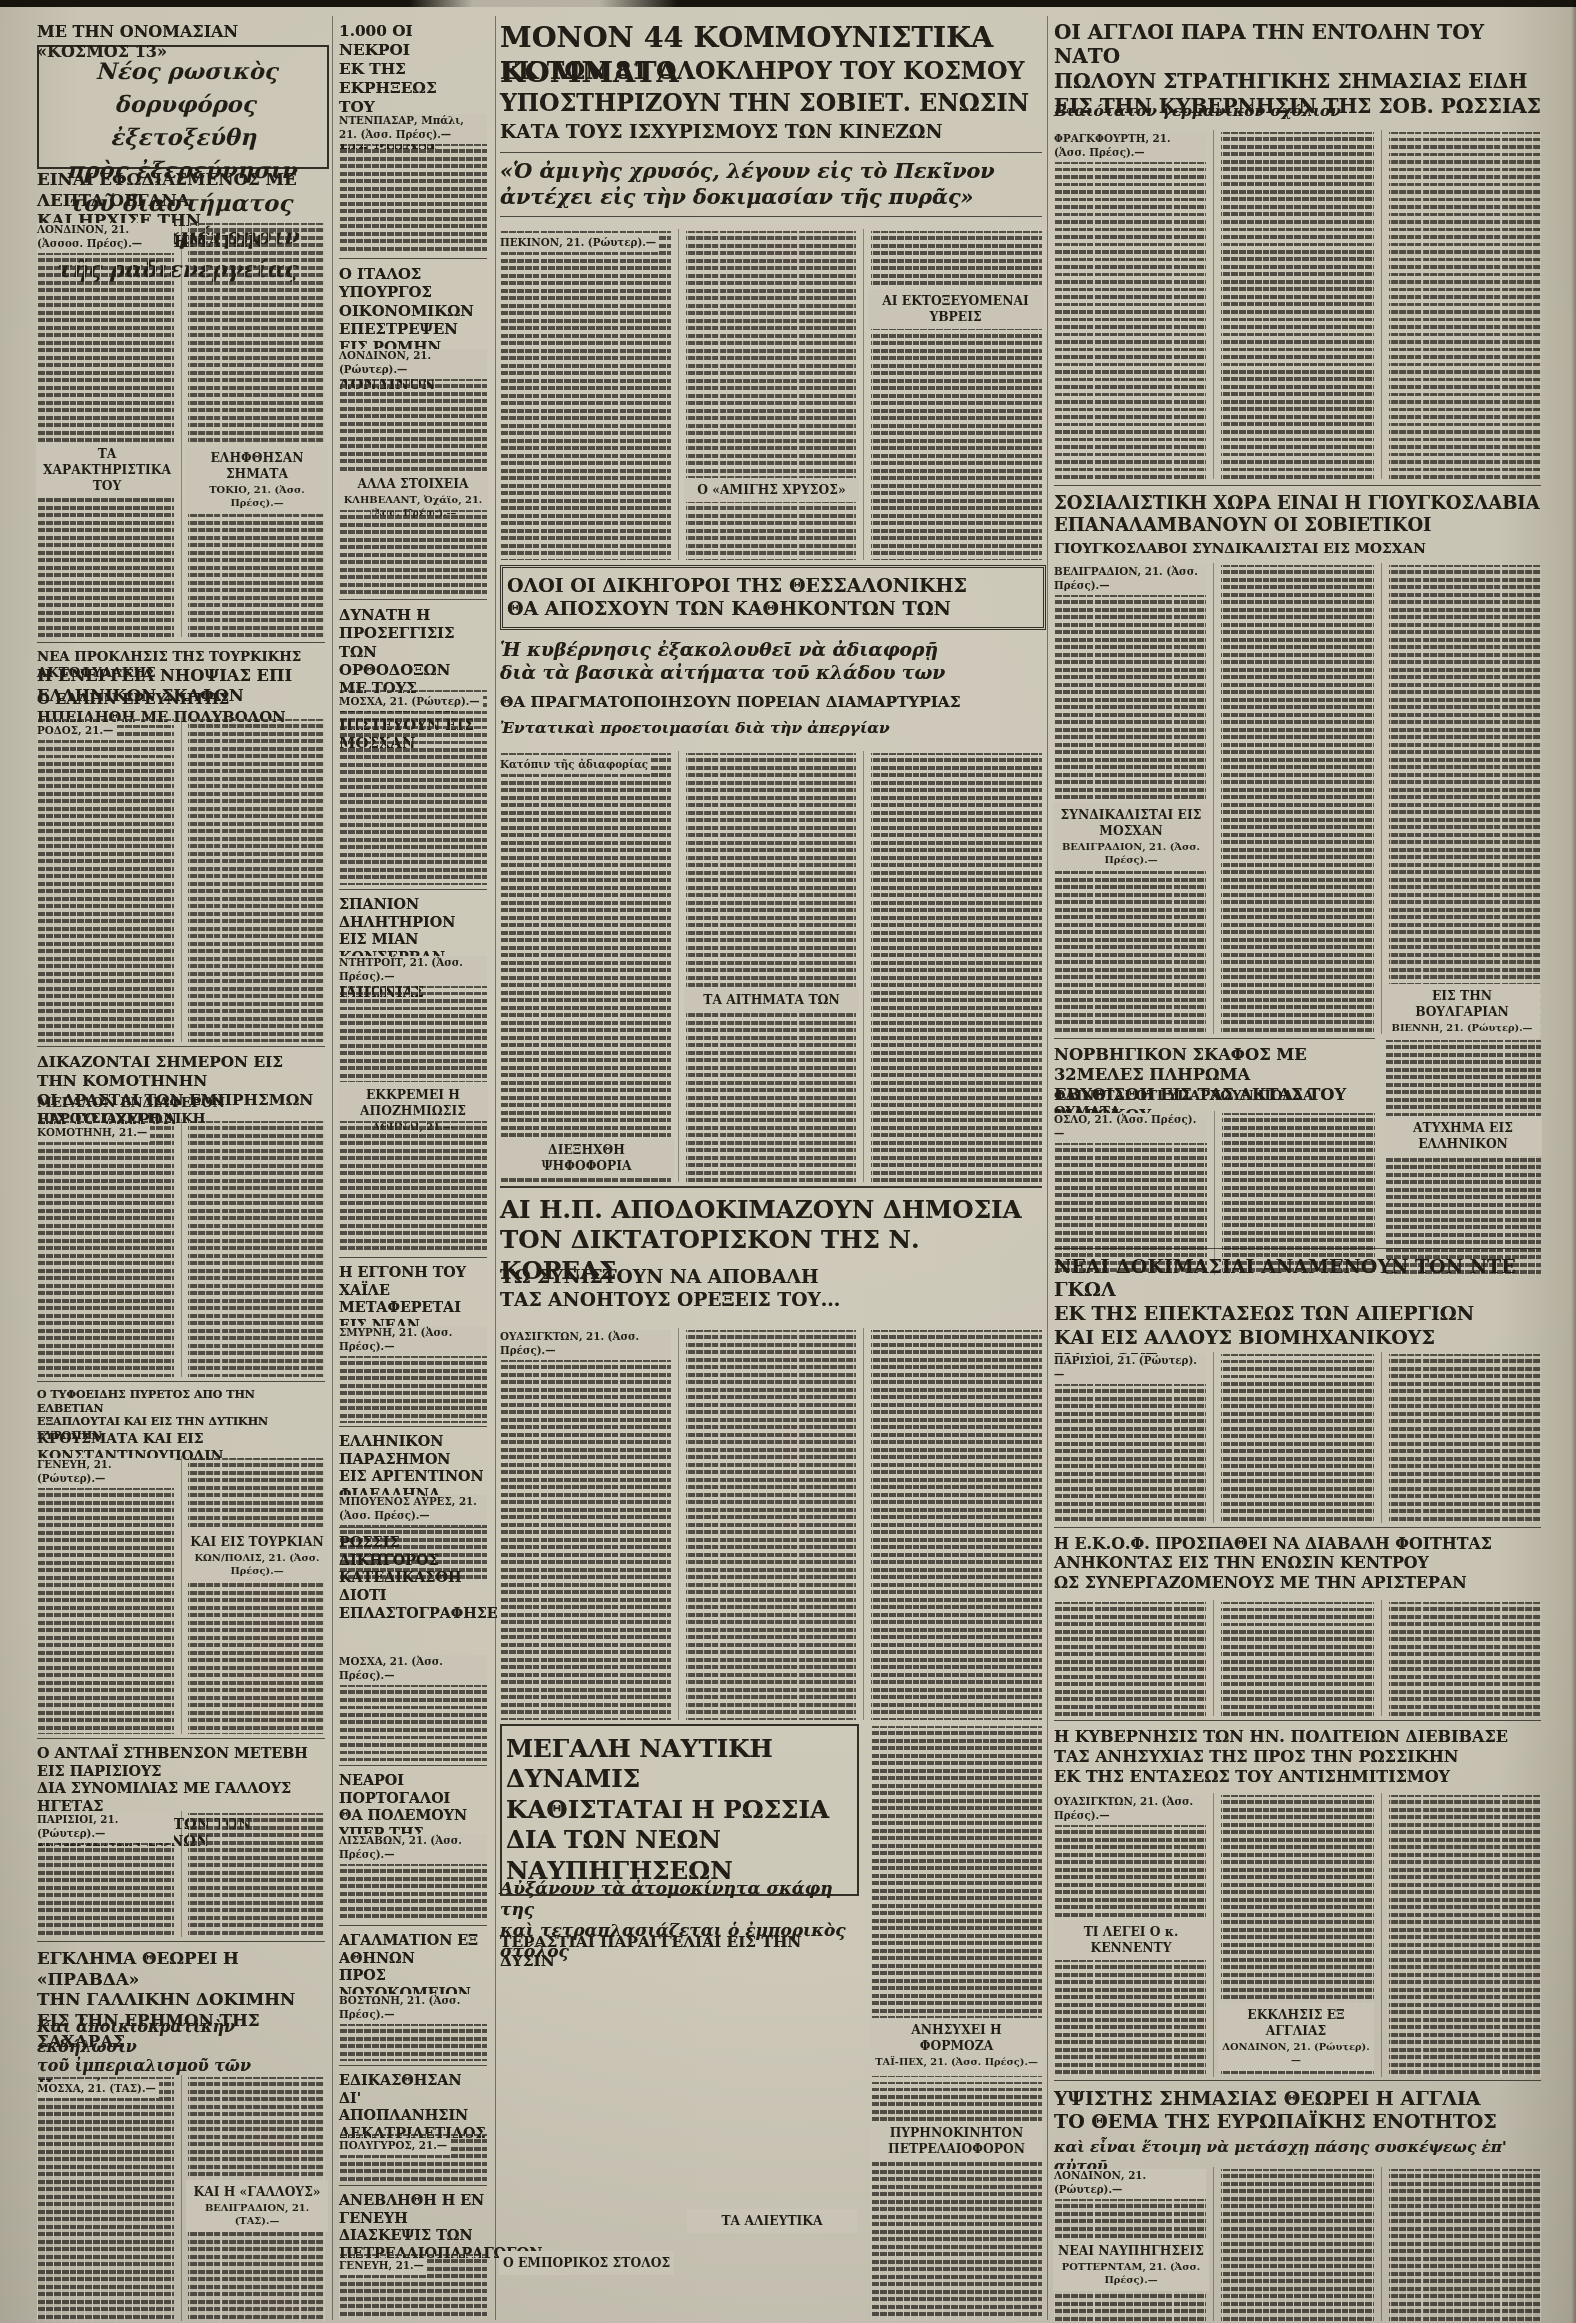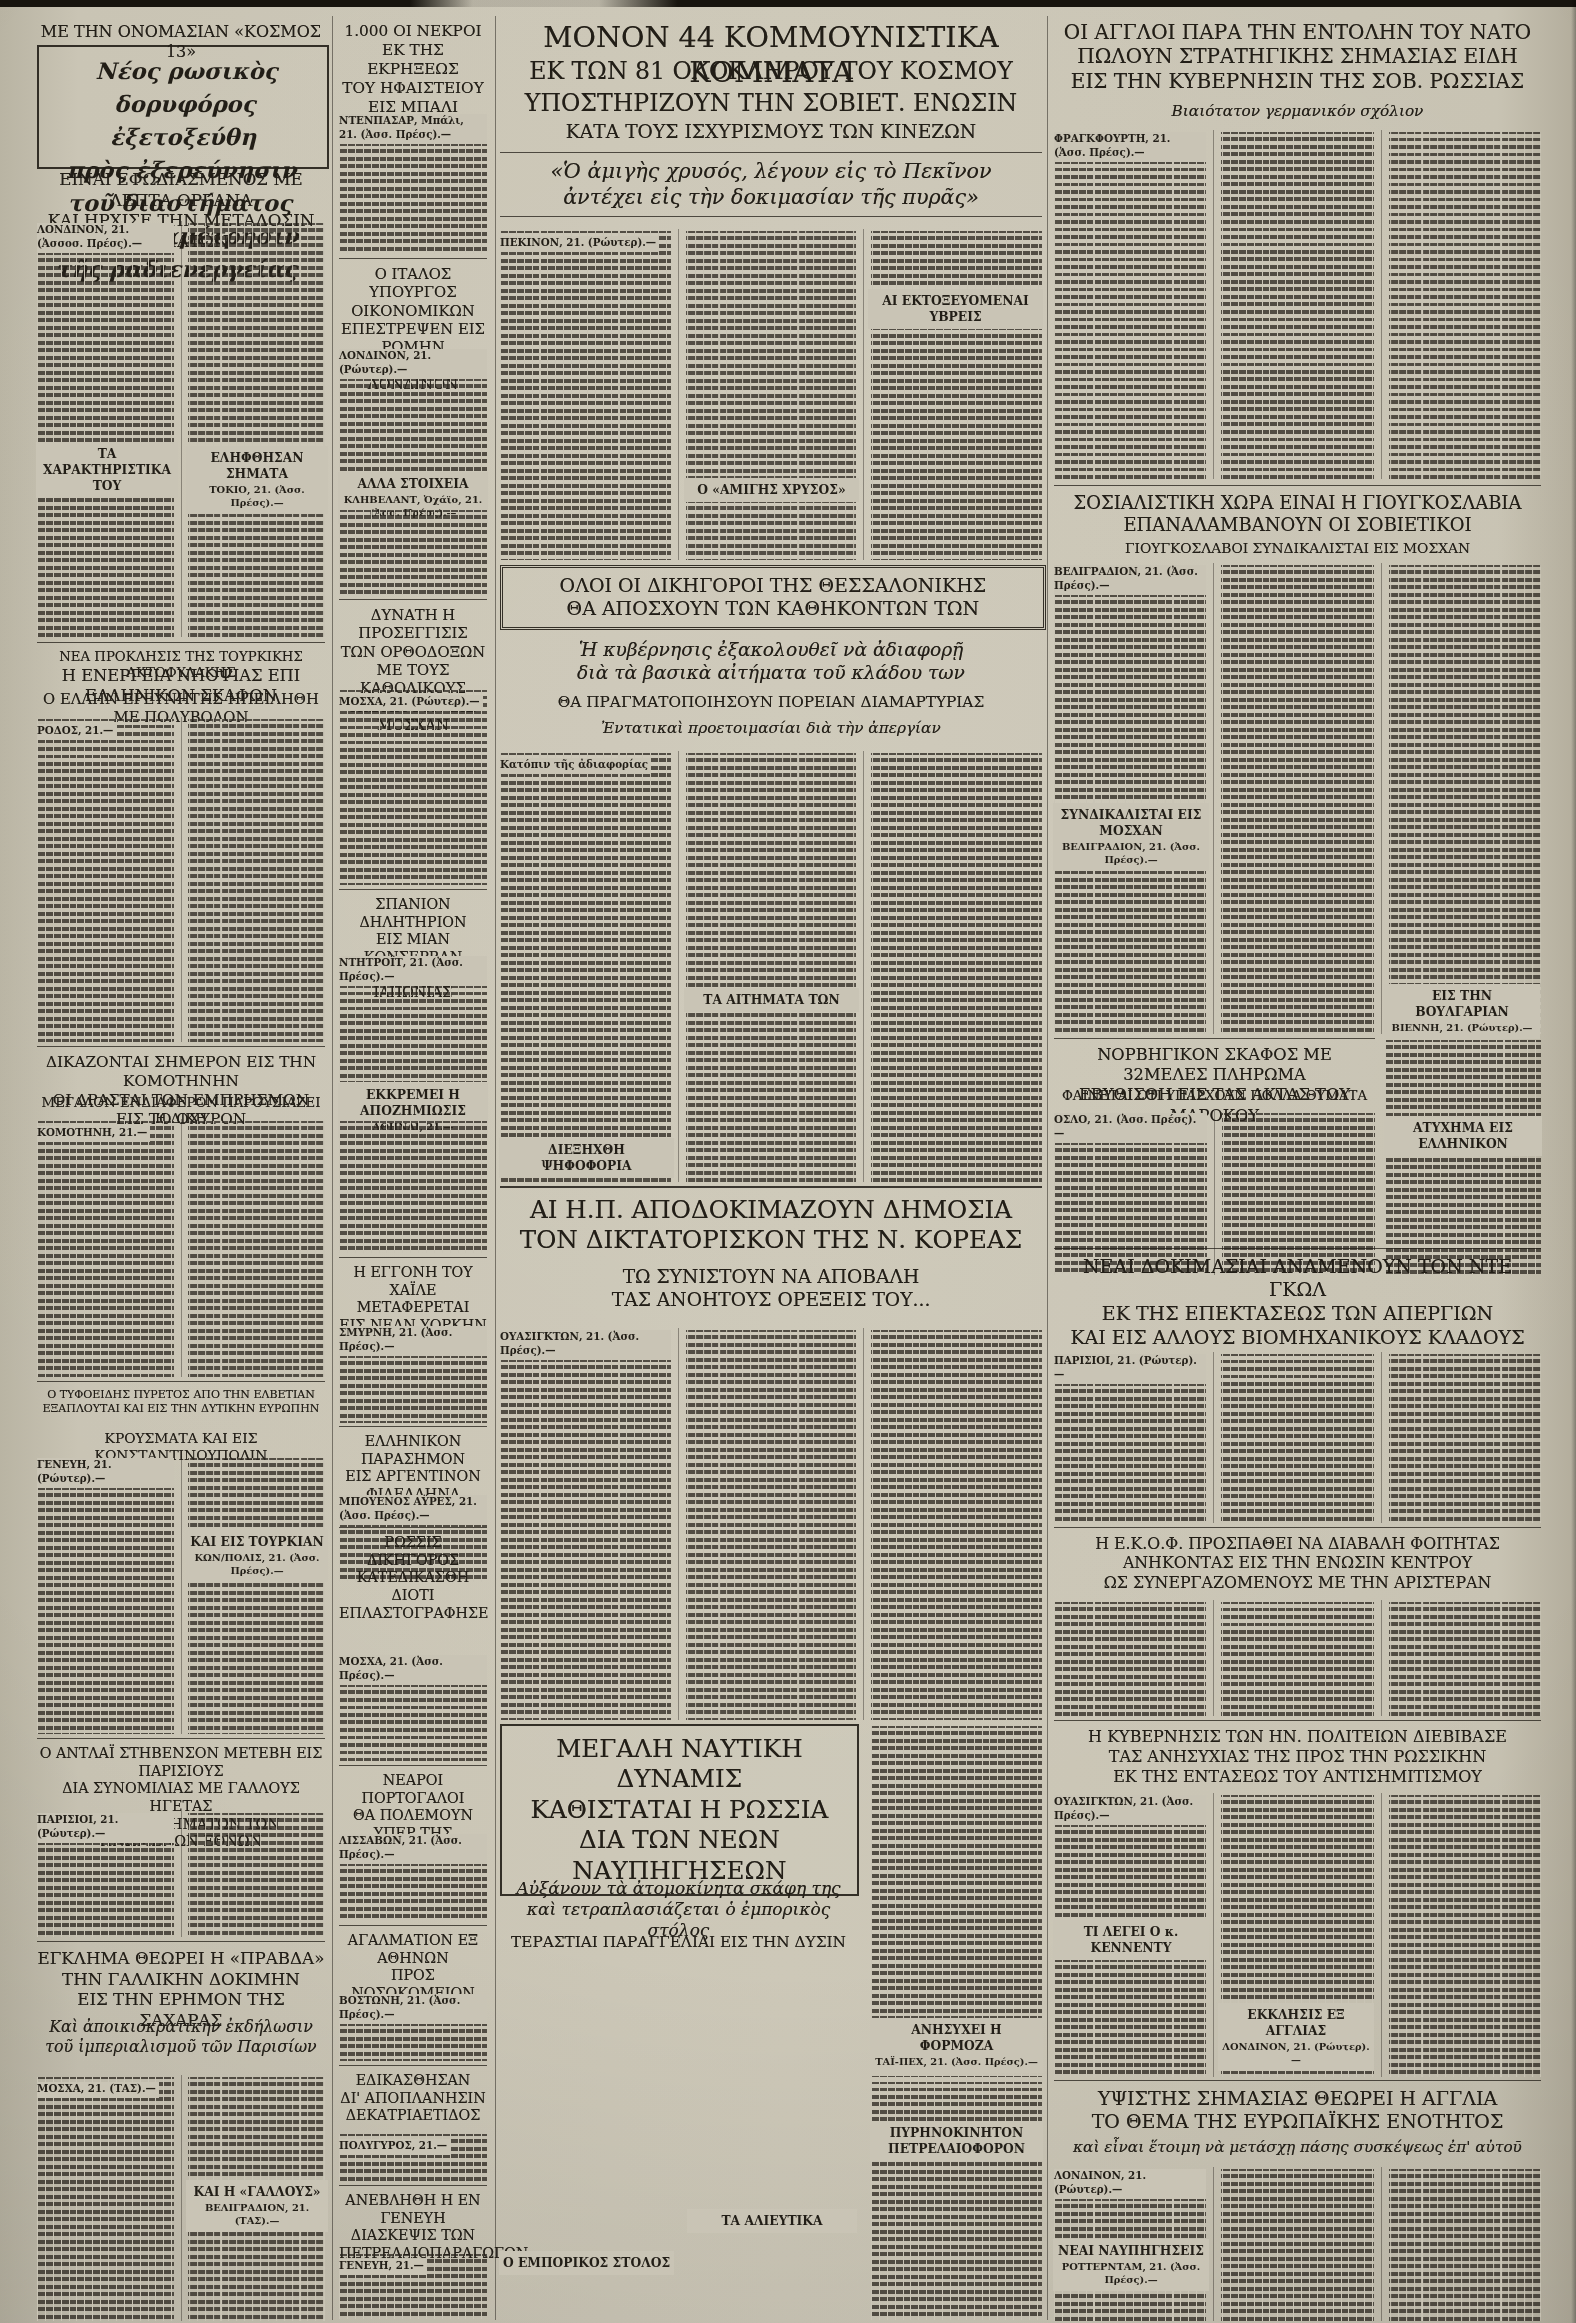--- a/index.html
+++ b/index.html
@@ -11,31 +11,31 @@
     background:
       radial-gradient(120% 90% at 50% 35%, rgba(255,255,255,.05) 0%, rgba(0,0,0,0) 55%, rgba(0,0,0,.13) 100%),
       linear-gradient(90deg,#b9b4a3 0,#c9c4b4 5%,#cdc8b8 50%,#c8c3b3 95%,#b3ad9c 100%);
   }
   #page::after{content:"";position:absolute;right:0;top:0;bottom:0;width:4.9px;
     background:linear-gradient(270deg,rgba(0,0,0,.28),rgba(0,0,0,0));pointer-events:none;}
   .edge{position:absolute;left:0;right:0;top:0;height:6.9px;
     background:linear-gradient(90deg,#17140e 0 26%,rgba(23,20,14,.12) 30% 38%,#17140e 43% 100%);}
   .vrule{position:absolute;top:15.8px;bottom:3.9px;width:1px;background:rgba(32,28,22,.5);}
   .abs{position:absolute;}
-  .h,.k,.d{font-weight:normal;text-align:center;white-space:pre-line;line-height:1.24;
+  .h,.k,.d{font-weight:bold;white-space:pre-line;line-height:1.24;
     text-shadow:0 0 0.5px rgba(30,26,20,.55);}
   .it{font-style:italic;}
   .box{border:2px solid rgba(34,30,23,.9);padding:7.9px 3.9px;background:rgba(255,255,255,.02);}
   .dbl{border:3px double rgba(34,30,23,.9);padding:5.9px 3.9px;}
   .rt{border-top:1px solid rgba(33,29,23,.75);padding-top:5.9px;}
   .rt2{border-top:2px solid rgba(33,29,23,.85);padding-top:6.9px;}
   .rb{border-bottom:1px solid rgba(33,29,23,.75);padding-bottom:5.9px;}
   .script{font-style:italic;font-weight:bold;text-align:center;white-space:pre-line;
     font-size:22.7px;line-height:33px;transform:skewX(-3deg);}
-  .body{display:flex;justify-content:flex-end;}
+  .body{display:flex;}
   .bcol{flex:1 1 0;min-width:0;padding-top:2px;background-clip:content-box;
     background-image:
       repeating-linear-gradient(90deg, var(--paper) 0 1px, rgba(0,0,0,0) 1px 7.9px),
       repeating-linear-gradient(180deg, rgba(41,36,29,.75) 0 3.9px, rgba(0,0,0,0) 3.9px 7.5px);}
   .bcol + .bcol{border-left:1px solid rgba(35,30,24,.4);padding-left:6.9px;margin-left:6.9px;}
   .dl{position:relative;display:inline-block;background:var(--paper);font-weight:bold;
     font-size:10.3px;line-height:1.35;padding:0 3px 2px 0;max-width:100%;}
   .sub{position:absolute;text-align:center;font-weight:bold;font-size:12.3px;line-height:1.3;
     background:var(--paper);box-shadow:0 0 0 3px var(--paper);padding:1px 0;}
   .sdl{display:block;font-weight:bold;font-size:9.9px;margin-top:2px;}

